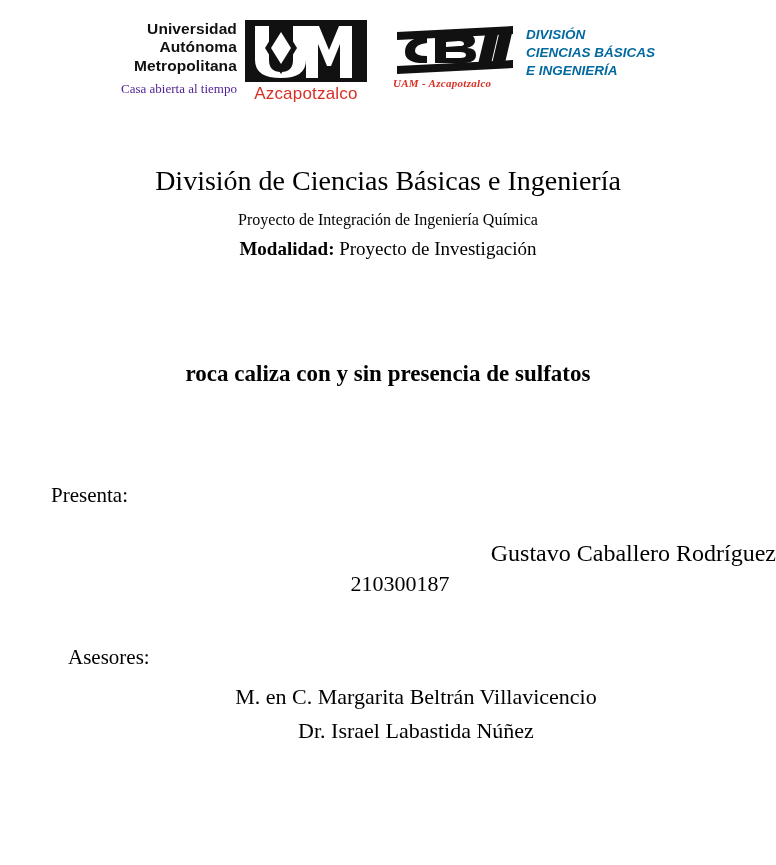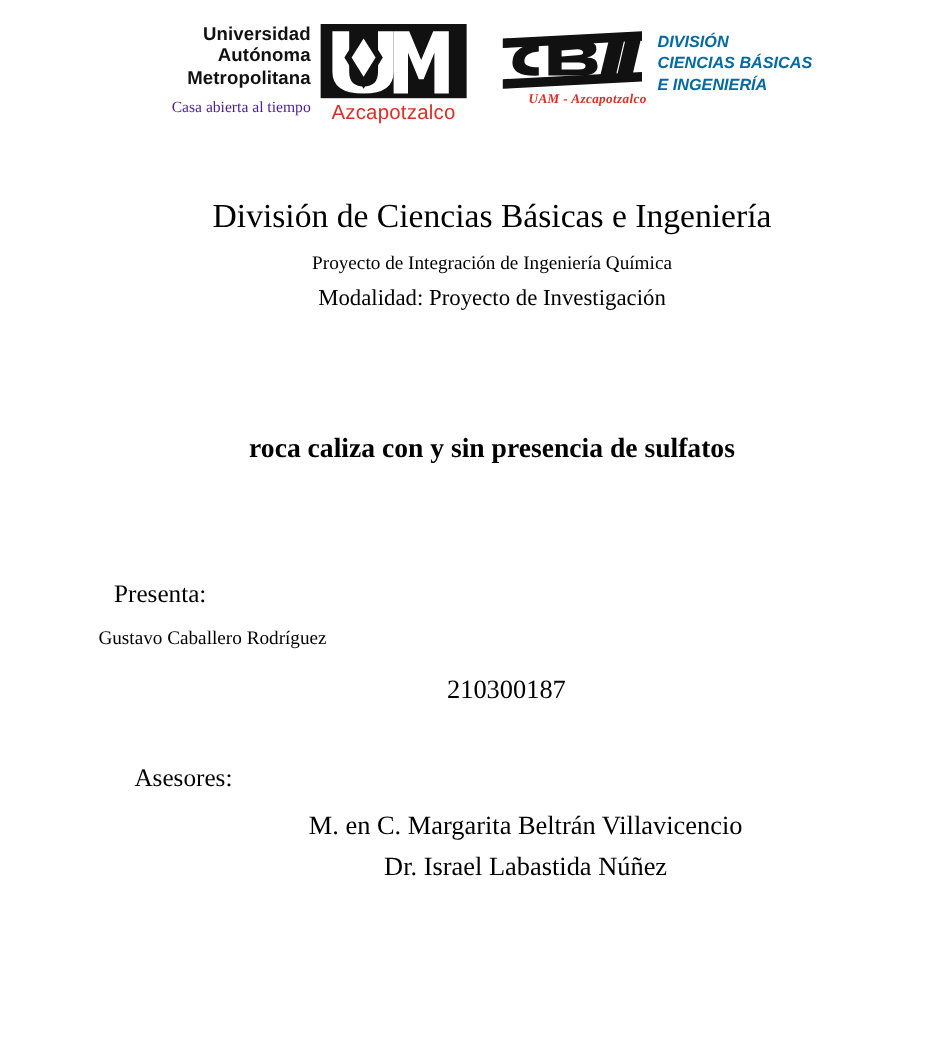--- a/index.html
+++ b/index.html
@@ -13,21 +13,20 @@
     font-family: "Liberation Serif", serif;
     color: #000000;
     overflow: hidden;
   }
 
   .page {
     position: relative;
     width: 776px;
     height: 865px;
     box-sizing: border-box;
-    padding-left: 44px;
   }
 
   
   .header {
     display: flex;
     align-items: flex-start;
     justify-content: center;
     padding-top: 20px;
     gap: 26px;
   }
@@ -80,21 +79,21 @@
   
   .cbi-logo {
     display: flex;
     align-items: flex-start;
     gap: 9px;
     padding-top: 2px;
   }
   .cbi-mark-col {
     display: flex;
     flex-direction: column;
-    align-items: flex-end;
+    align-items: flex-start;
   }
   .cbi-mark {
     width: 124px;
     height: 54px;
     display: block;
   }
   .cbi-sub {
     font-family: "Liberation Serif", serif;
     font-style: italic;
     font-weight: bold;
@@ -125,44 +124,44 @@
   }
   .proyecto-line {
     font-size: 16px;
     line-height: 1.5;
     margin-top: 6px;
   }
   .modalidad-line {
     font-size: 19px;
     margin-top: 6px;
   }
-  .modalidad-line b { font-weight: normal; }
+  .modalidad-line b { font-weight: bold; }
 
   .title-block {
     margin-top: 92px;
     text-align: center;
     font-weight: bold;
     font-size: 23px;
     line-height: 1.95;
   }
   .title-block .tl { display: block; }
 
   .presenta-label {
     margin-top: 86px;
     margin-left: 51px;
     font-size: 21px;
   }
   .author-name {
-    margin-top: 16px;
-    text-align: left;
-    font-size: 16px;
+    margin-top: 32px;
+    text-align: right;
+    font-size: 24px;
     padding-left: 38px;
   }
   .author-id {
-    margin-top: 20px;
+    margin-top: 4px;
     text-align: center;
     font-size: 22px;
     padding-left: 24px;
   }
 
   .asesores-label {
     margin-top: 48px;
     margin-left: 68px;
     font-size: 21px;
   }

